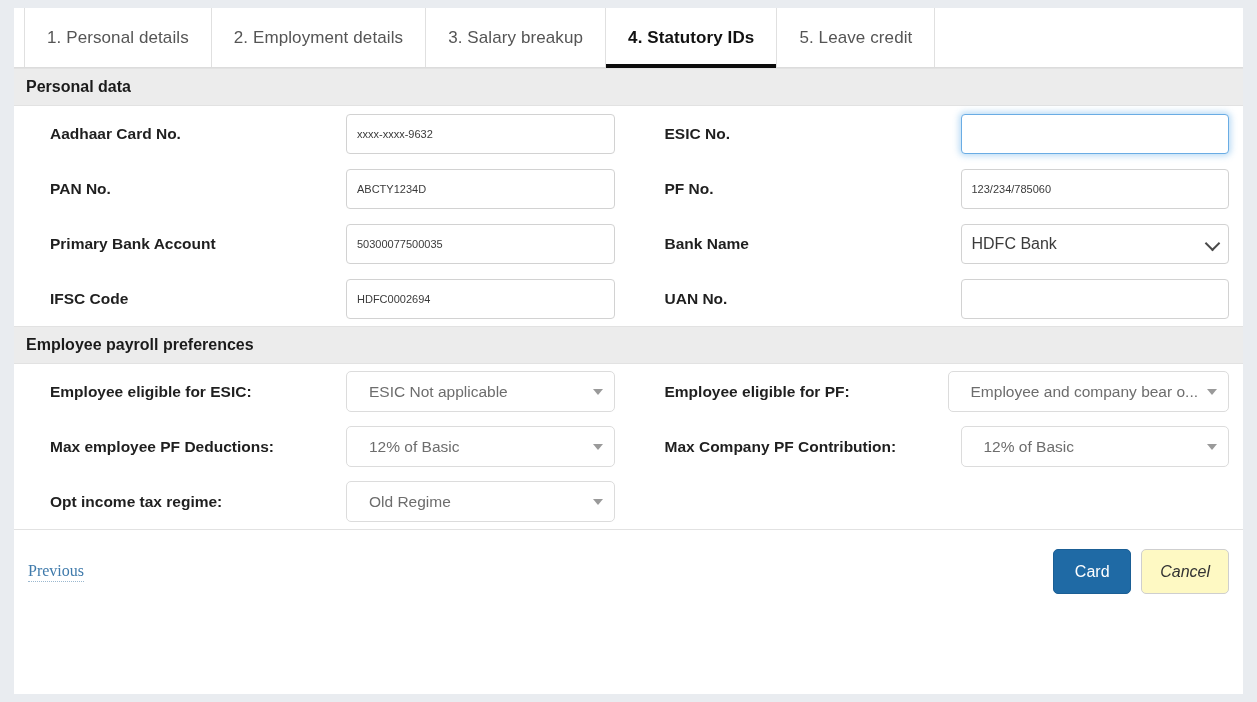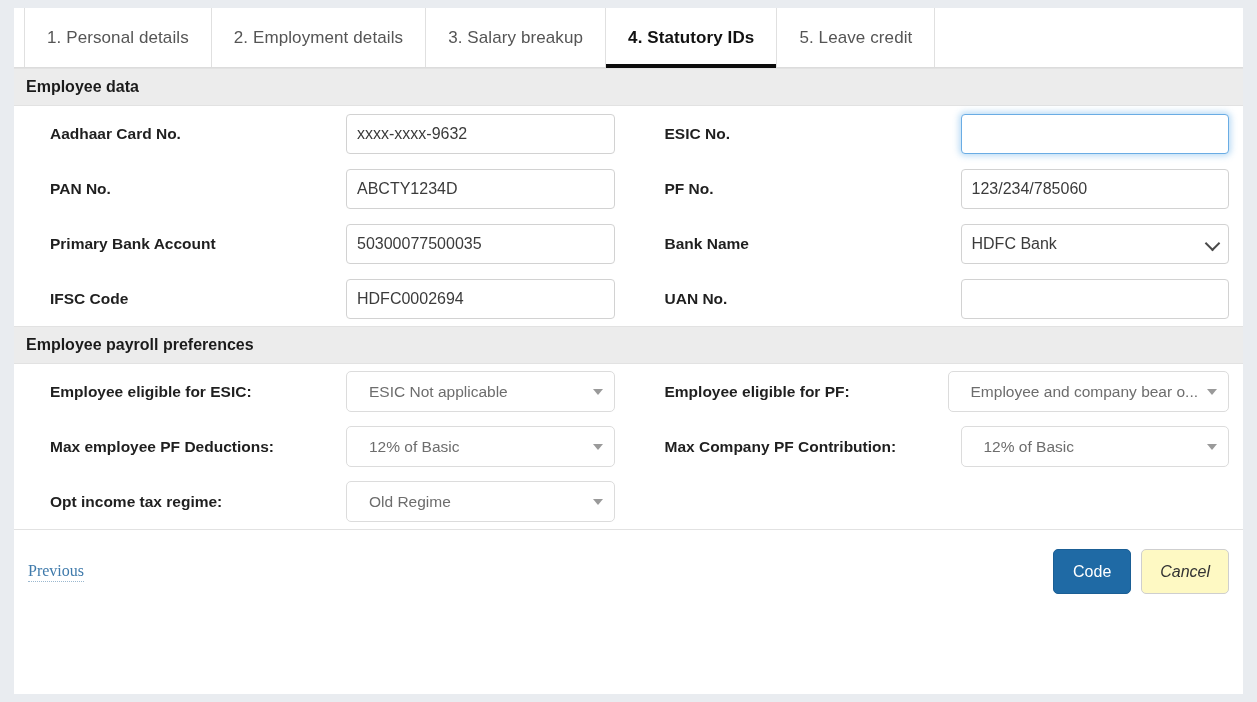--- a/index.html
+++ b/index.html
@@ -108,21 +108,21 @@
   }
 
   input.txt {
     width: 100%;
     height: 40px;
     box-sizing: border-box;
     border: 1px solid #d2d2d2;
     border-radius: 4px;
     padding: 0 10px;
     font-family: "Liberation Sans", sans-serif;
-    font-size: 16px;
+    font-size: 11px;
     color: #3b3b3b;
     background: #ffffff;
     outline: none;
   }
   input.txt.focused {
     border-color: #6aace4;
     box-shadow: 0 0 6px 2px rgba(102,175,233,0.45);
   }
 
   
@@ -248,21 +248,21 @@
     </div>
     <div class="tab active">
       <span>4. Statutory IDs</span>
     </div>
     <div class="tab">
       <span>5. Leave credit</span>
     </div>
   </div>
 
   <div class="section-head">
-    <span>Employee data</span>
+    <span>Personal data</span>
   </div>
 
   <div class="form-body">
 
     <div class="row">
       <div class="cell">
         <div class="lbl">Aadhaar Card No.</div>
         <div class="ctl">
           <input class="txt" type="text" value="xxxx-xxxx-9632" style="">
         </div>
@@ -386,18 +386,18 @@
         </div>
       </div>
       <div class="cell"></div>
     </div>
 
   </div>
 
   <div class="footer">
     <a class="prev-link">Previous</a>
     <div class="footer-right">
-      <button class="btn btn-primary">Code</button>
+      <button class="btn btn-primary">Card</button>
       <button class="btn btn-default">Cancel</button>
     </div>
   </div>
 
 </div>
 
 </body></html>

